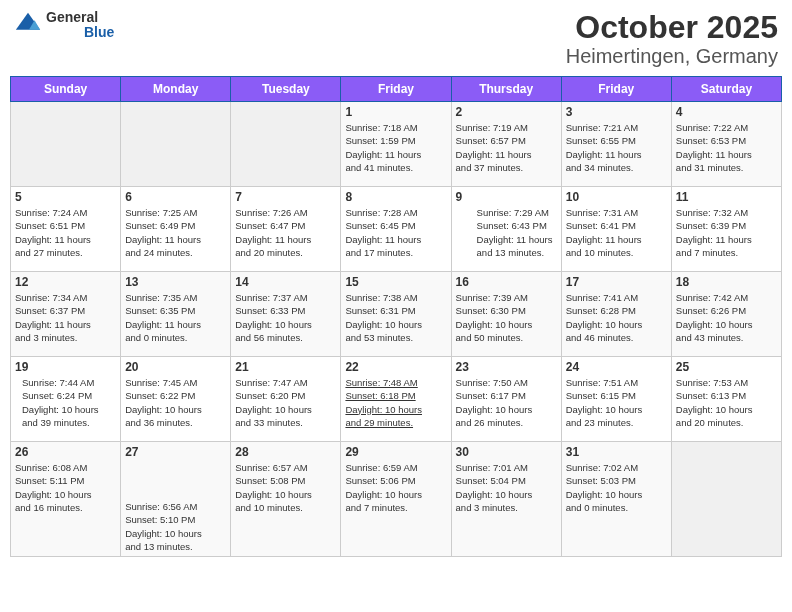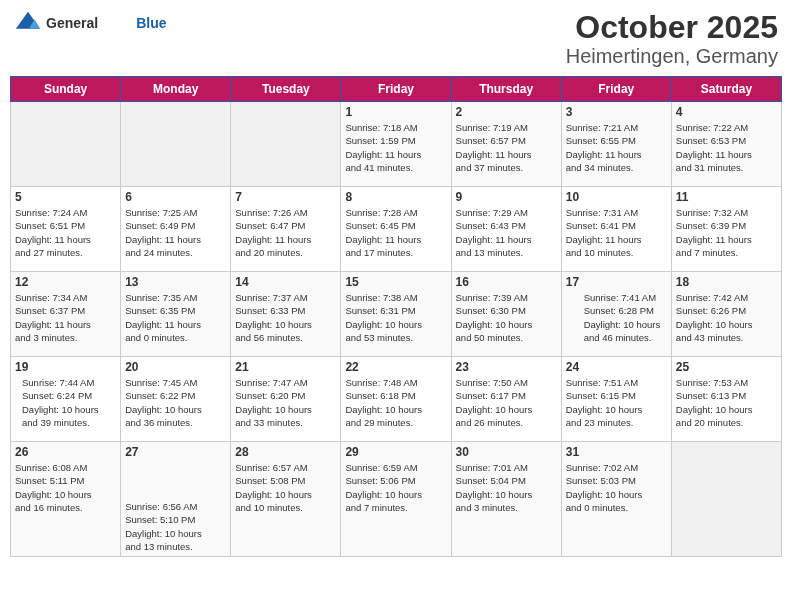--- a/index.html
+++ b/index.html
@@ -17,21 +17,21 @@
       margin-bottom: 8px;
       padding: 0 4px;
     }
     .logo {
       display: flex;
       align-items: center;
       gap: 4px;
     }
     .logo-text {
       display: flex;
-      flex-direction: row;
+      flex-direction: column;
       line-height: 1.1;
     }
     .logo-general {
       font-size: 14px;
       font-weight: bold;
       color: #333;
     }
     .logo-blue {
       font-size: 14px;
       font-weight: bold;
@@ -54,21 +54,21 @@
     .location {
       font-size: 20px;
       color: #555;
     }
     .calendar {
       width: 100%;
       border-collapse: collapse;
       border: 1px solid #ccc;
     }
     .calendar th {
-      background-color: #be185d;
+      background-color: #8b5cf6;
       color: white;
       text-align: center;
       font-size: 12px;
       font-weight: bold;
       padding: 5px 4px;
       border: 1px solid #1a5fa8;
     }
     .calendar td {
       vertical-align: top;
       border: 1px solid #ccc;
@@ -189,21 +189,21 @@
         </td>
         <td>
           <span class="day-number">8</span>
           <div class="day-info" style="white-space: pre-line;">Sunrise: 7:28 AM
 Sunset: 6:45 PM
 Daylight: 11 hours
 and 17 minutes.</div>
         </td>
         <td>
           <span class="day-number">9</span>
-          <div class="day-info" style="white-space: pre-line;">Sunrise: 7:29 AM
+          <div class="day-info" style="white-space: pre-line; margin-left: 21px;">Sunrise: 7:29 AM
 Sunset: 6:43 PM
 Daylight: 11 hours
 and 13 minutes.</div>
         </td>
         <td>
           <span class="day-number">10</span>
           <div class="day-info" style="white-space: pre-line;">Sunrise: 7:31 AM
 Sunset: 6:41 PM
 Daylight: 11 hours
 and 10 minutes.</div>
@@ -247,21 +247,21 @@
         </td>
         <td>
           <span class="day-number">16</span>
           <div class="day-info" style="white-space: pre-line;">Sunrise: 7:39 AM
 Sunset: 6:30 PM
 Daylight: 10 hours
 and 50 minutes.</div>
         </td>
         <td>
           <span class="day-number">17</span>
-          <div class="day-info" style="white-space: pre-line; margin-left: 18px;">Sunrise: 7:41 AM
+          <div class="day-info" style="white-space: pre-line;">Sunrise: 7:41 AM
 Sunset: 6:28 PM
 Daylight: 10 hours
 and 46 minutes.</div>
         </td>
         <td>
           <span class="day-number">18</span>
           <div class="day-info" style="white-space: pre-line;">Sunrise: 7:42 AM
 Sunset: 6:26 PM
 Daylight: 10 hours
 and 43 minutes.</div>
@@ -284,21 +284,21 @@
         </td>
         <td>
           <span class="day-number">21</span>
           <div class="day-info" style="white-space: pre-line;">Sunrise: 7:47 AM
 Sunset: 6:20 PM
 Daylight: 10 hours
 and 33 minutes.</div>
         </td>
         <td>
           <span class="day-number">22</span>
-          <div class="day-info" style="white-space: pre-line;">Sunrise: 7:48 AM
+          <div class="day-info" style="white-space: pre-line; text-decoration: underline;">Sunrise: 7:48 AM
 Sunset: 6:18 PM
 Daylight: 10 hours
 and 29 minutes.</div>
         </td>
         <td>
           <span class="day-number">23</span>
           <div class="day-info" style="white-space: pre-line;">Sunrise: 7:50 AM
 Sunset: 6:17 PM
 Daylight: 10 hours
 and 26 minutes.</div>

